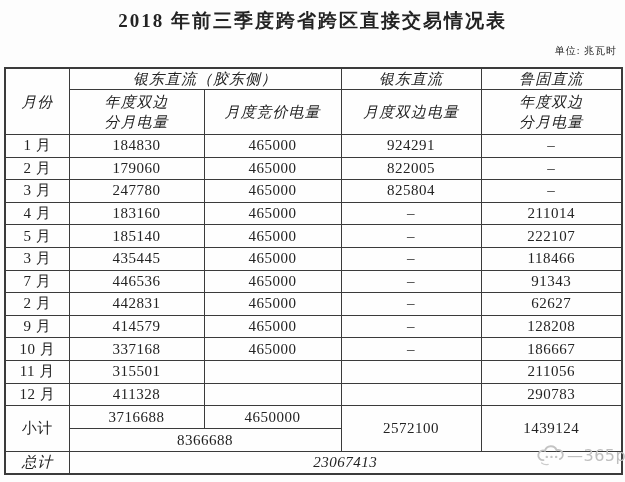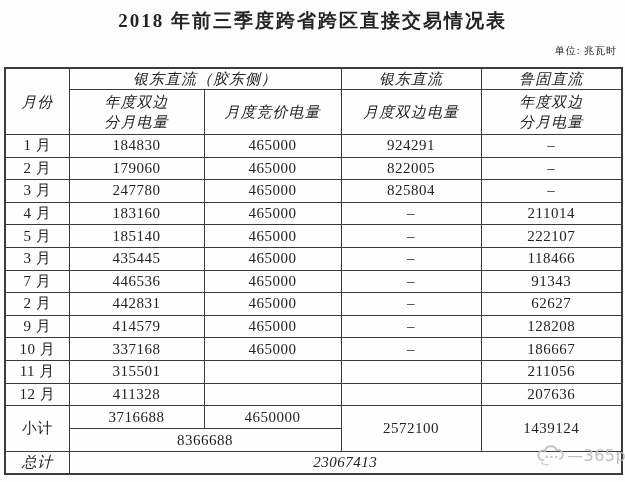--- a/index.html
+++ b/index.html
@@ -179,21 +179,21 @@
           <td>315501</td>
           <td></td>
           <td></td>
           <td>211056</td>
         </tr>
         <tr>
           <td>12 月</td>
           <td>411328</td>
           <td></td>
           <td></td>
-          <td>207636</td>
+          <td>290783</td>
         </tr>
       </tbody>
 
     <tbody>
       <tr class="subtotal-row">
         <td rowspan="2">小计</td>
         <td>3716688</td>
         <td>4650000</td>
         <td rowspan="2">2572100</td>
         <td rowspan="2">1439124</td>

